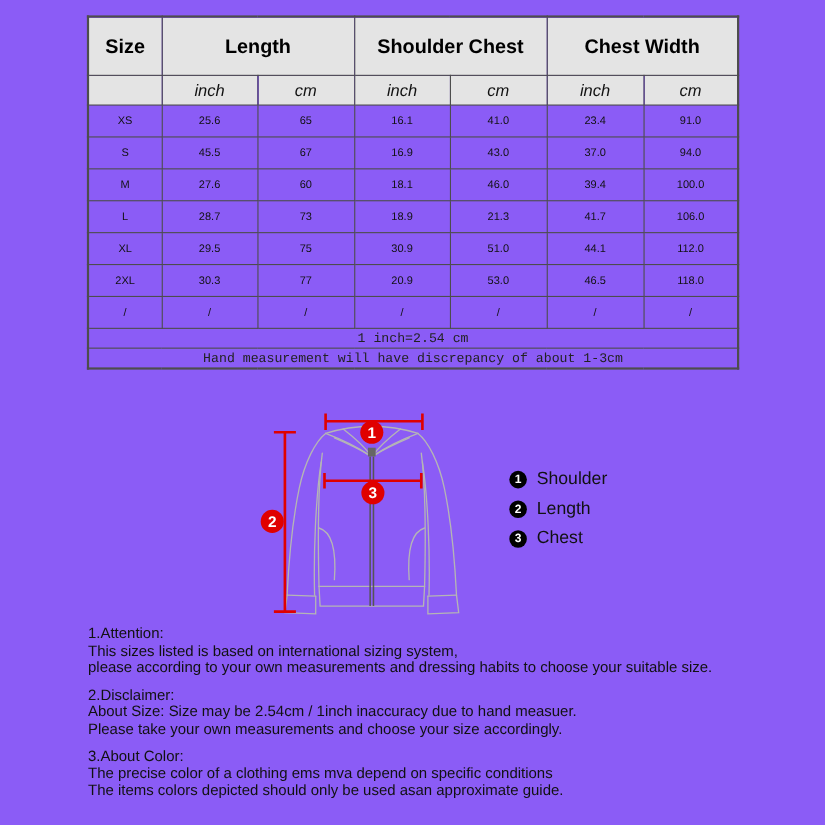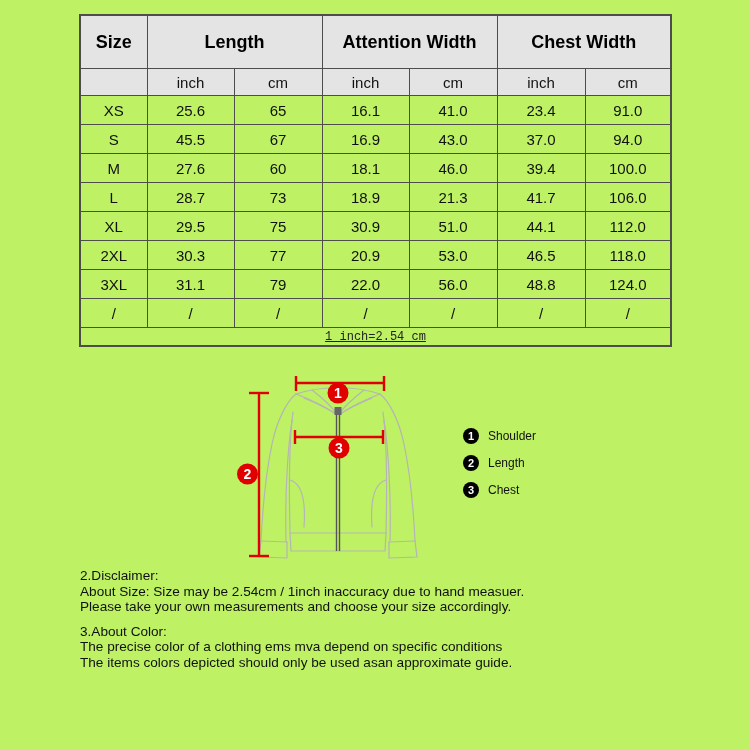--- a/index.html
+++ b/index.html
@@ -1,61 +1,61 @@
 <!DOCTYPE html>
 <html><head>
 <meta charset="utf-8">
 <style>
   html,body{margin:0;padding:0;}
   body{
     width:750px;height:750px;background:#ffffff;
     font-family:"Liberation Sans", sans-serif;color:#1a1a1a;
     -webkit-font-smoothing:antialiased;
   }
-  .page{position:relative;width:750px;height:750px;overflow:hidden;background:#bef264;}
+  .page{position:relative;width:750px;height:750px;overflow:hidden;background:#8b5cf6;}
 
   
   table.size-table{
     position:absolute;left:79px;top:14px;
     border-collapse:collapse;table-layout:fixed;
     border:2px solid #4d4d4d;
   }
   .size-table td,.size-table th{
     border:1px solid #4d4d4d;
     text-align:center;vertical-align:middle;
     padding:0;font-weight:normal;
     font-size:14.5px;color:#111;
     overflow:hidden;white-space:nowrap;
   }
   .size-table tr.row-header th{
     height:52px;background:#e4e4e4;
     font-weight:bold;font-size:18px;color:#000;
   }
   .size-table tr.row-sub td{
-    height:26px;background:#e4e4e4;font-size:15px;
-  }
-  .size-table tr.row-data td{height:28px;font-size:15px;}
+    height:26px;background:#e4e4e4;font-size:15px;font-style:italic;
+  }
+  .size-table tr.row-data td{height:28px;font-size:10px;}
   .size-table tr.row-foot td{
     height:17px;
     font-family:"Liberation Mono","DejaVu Sans Mono",monospace;
-    font-size:12px;color:#222;text-decoration:underline;
+    font-size:12px;color:#222;
   }
 
   
   .diagram-svg{position:absolute;left:235px;top:370px;}
 
   
   .legend{position:absolute;left:463px;top:422px;}
   .legend-item{display:flex;align-items:center;height:27px;}
   .legend-marker{
     width:16px;height:16px;border-radius:50%;background:#000;
     color:#fff;font-size:11px;font-weight:bold;line-height:16px;
     text-align:center;flex:0 0 16px;
   }
-  .legend-label{margin-left:9px;font-size:12px;color:#111;}
+  .legend-label{margin-left:9px;font-size:16px;color:#111;}
 
   
   .notes{position:absolute;left:80px;top:568px;width:610px;}
   .note-section{margin-bottom:9px;}
   .note-heading,.note-line{
     font-size:13.6px;line-height:15.6px;color:#111;
     white-space:nowrap;
   }
 </style>
 </head>
@@ -70,21 +70,21 @@
         <col style="width:88px">
       <col style="width:87px">
         <col style="width:88px">
         <col style="width:88px">
         <col style="width:86px">
     </colgroup>
     <tbody>
       <tr class="row-header">
         <th>Size</th>
         <th colspan="2">Length</th>
-        <th colspan="2">Attention Width</th>
+        <th colspan="2">Shoulder Chest</th>
         <th colspan="2">Chest Width</th>
       </tr>
       <tr class="row-sub">
         <td></td>
         <td>inch</td>
         <td>cm</td>
         <td>inch</td>
         <td>cm</td>
         <td>inch</td>
         <td>cm</td>
@@ -138,40 +138,34 @@
       <tr class="row-data">
         <td>2XL</td>
         <td>30.3</td>
         <td>77</td>
         <td>20.9</td>
         <td>53.0</td>
         <td>46.5</td>
         <td>118.0</td>
       </tr>
       <tr class="row-data">
-        <td>3XL</td>
-        <td>31.1</td>
-        <td>79</td>
-        <td>22.0</td>
-        <td>56.0</td>
-        <td>48.8</td>
-        <td>124.0</td>
-      </tr>
-      <tr class="row-data">
         <td>/</td>
         <td>/</td>
         <td>/</td>
         <td>/</td>
         <td>/</td>
         <td>/</td>
         <td>/</td>
       </tr>
 
       <tr class="row-foot">
         <td colspan="7">1 inch=2.54 cm</td>
+      </tr>
+      <tr class="row-foot">
+        <td colspan="7">Hand measurement will have discrepancy of about 1-3cm</td>
       </tr>
     </tbody>
   </table>
 
   <svg class="diagram-svg" width="235" height="195" viewBox="235 370 235 195" xmlns="http://www.w3.org/2000/svg">
 
     <g fill="none" stroke="#b5b5b5" stroke-width="1.2" stroke-linecap="round">
 
       <path d="M296,394 Q338,381 380,394"></path>
 
@@ -244,20 +238,25 @@
       <span class="legend-label">Length</span>
     </div>
     <div class="legend-item">
       <span class="legend-marker">3</span>
       <span class="legend-label">Chest</span>
     </div>
   </div>
 
   <div class="notes">
     <div class="note-section">
+      <div class="note-heading">1.Attention:</div>
+      <div class="note-line">This sizes listed is based on international sizing system,</div>
+      <div class="note-line">please according to your own measurements and dressing habits to choose your suitable size.</div>
+    </div>
+    <div class="note-section">
       <div class="note-heading">2.Disclaimer:</div>
       <div class="note-line">About Size: Size may be 2.54cm / 1inch inaccuracy due to hand measuer.</div>
       <div class="note-line">Please take your own measurements and choose your size accordingly.</div>
     </div>
     <div class="note-section">
       <div class="note-heading">3.About Color:</div>
       <div class="note-line">The precise color of a clothing ems mva depend on specific conditions</div>
       <div class="note-line">The items colors depicted should only be used asan approximate guide.</div>
     </div>
   </div>

